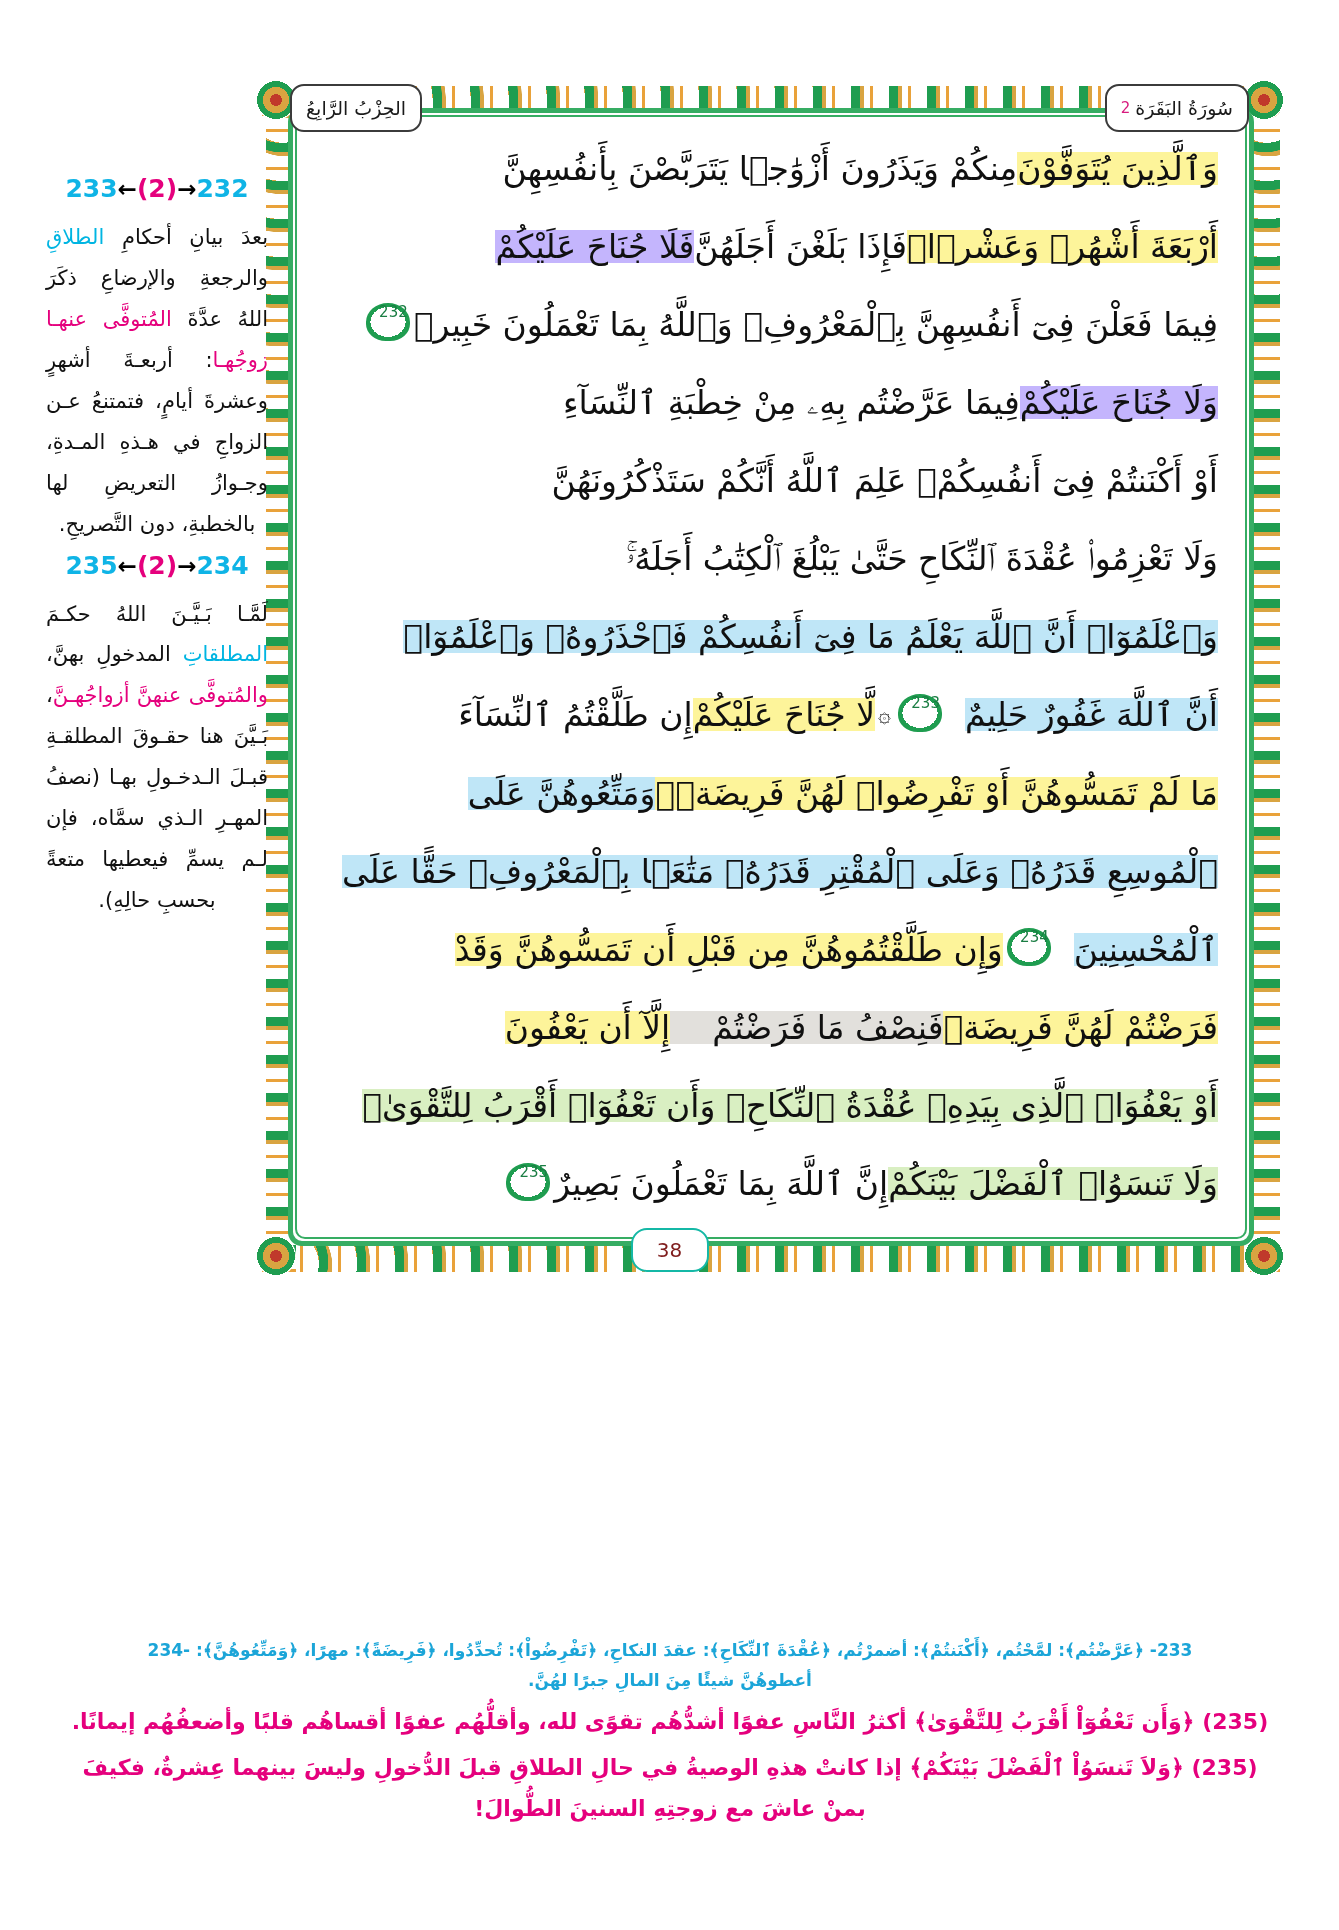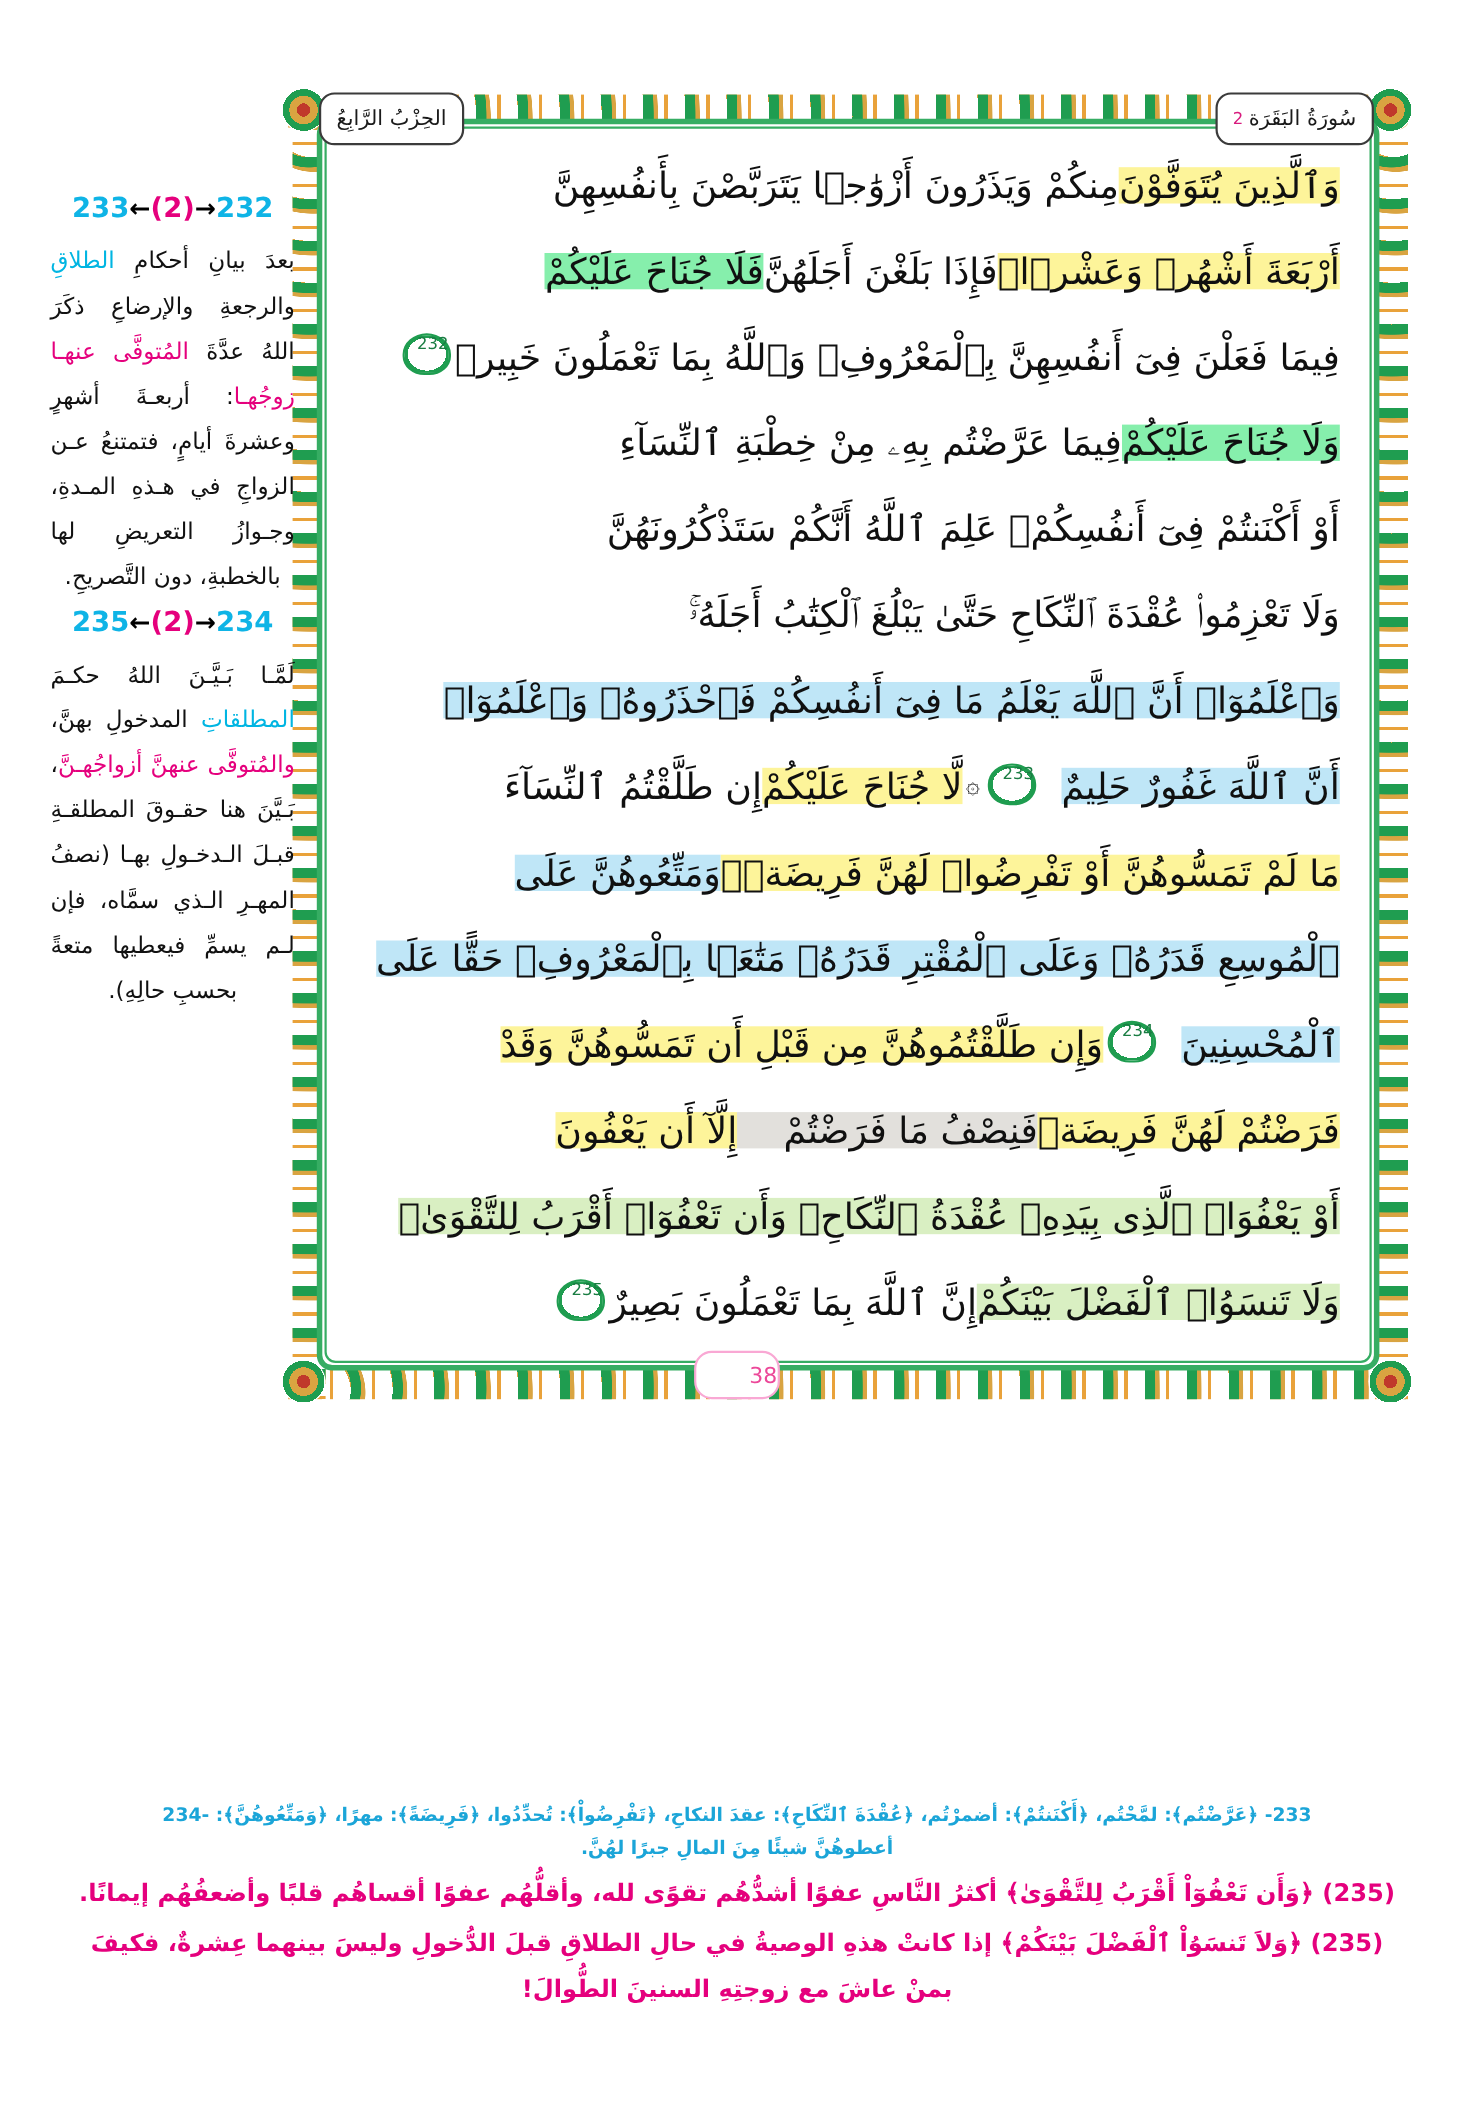--- a/index.html
+++ b/index.html
@@ -72,23 +72,23 @@
   }
   #surah-cartouche{right:90px;top:84px;}
   #hizb-cartouche{left:290px;top:84px;}
   .surah-num{color:#d81b7e;font-size:15px;margin-inline-start:5px;}
 
   
   #page-number{
     position:absolute;left:50%;transform:translateX(-50%);
     top:1228px;
     width:74px;height:40px;border-radius:16px;
-    border:2px solid #f9a8d4;background:#ffffff;
-    display:flex;align-items:center;
-    font-size:20px;color:#ec4899;z-index:6;
+    border:2px solid #14b8a6;background:#ffffff;
+    display:flex;align-items:center;justify-content:center;
+    font-size:20px;color:#7f1d1d;z-index:6;
   }
 
   
   #quran-text{
     position:absolute;
     left:302px;top:124px;width:938px;height:1100px;
     padding:14px 22px 10px 22px;
     box-sizing:border-box;
     display:flex;flex-direction:column;
     justify-content:space-between;
@@ -103,21 +103,21 @@
     white-space:nowrap;
     direction:rtl;
     letter-spacing:0px;
     height:60px;
     display:flex;align-items:center;
     overflow:visible;
   }
   .qline > span{display:inline-block;}
   
   .hl-y{background:#fdf49a;}
-  .hl-p{background:#86efac;}
+  .hl-p{background:#c4b5fd;}
   .hl-b{background:#bfe6f7;margin-left:19px;}
   .hl-g{background:#d9efc2;}
   .hl-gr{background:#e2e0dc;padding-left:42px;}
   .hl-none{background:transparent;}
 
   
   .ayah{
     display:inline-flex;align-items:center;justify-content:center;
     width:40px;height:34px;margin:0 4px;
     font-size:15px;color:#1a7d43;

